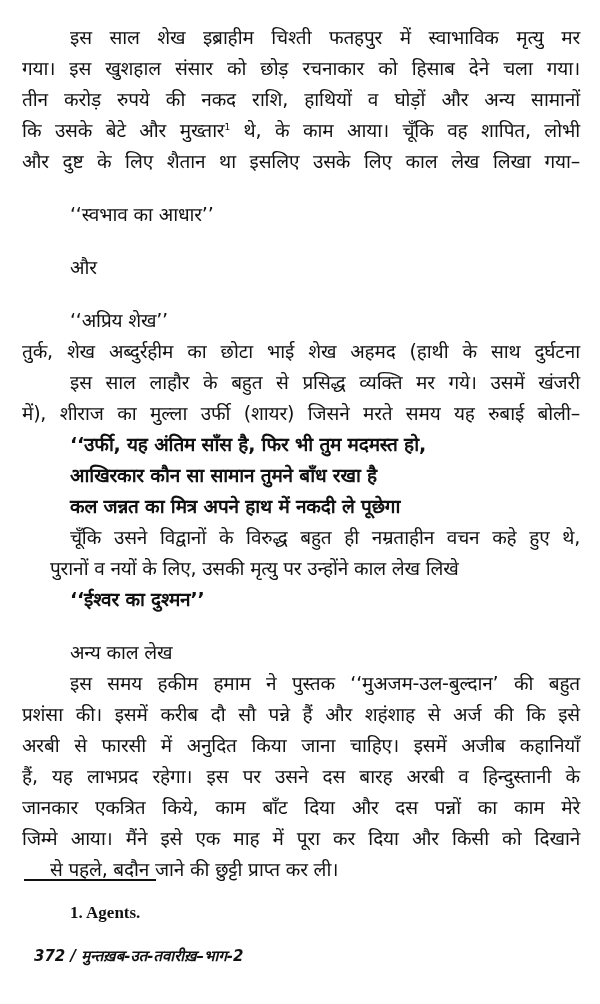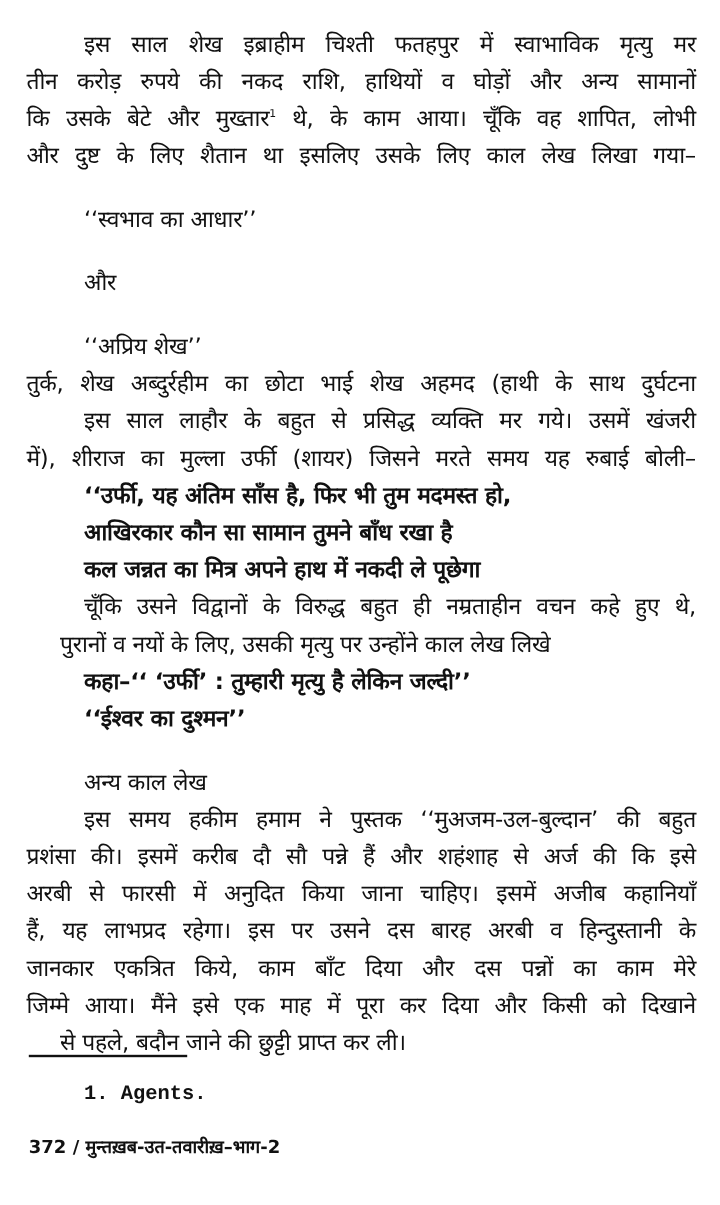--- a/index.html
+++ b/index.html
@@ -57,53 +57,54 @@
       left: 24px;
       top: 879px;
       width: 132px;
       height: 2px;
       background: #111111;
     }
     .footnote {
       position: absolute;
       left: 70px;
       top: 903px;
-      font-family: Liberation Mono, monospace;
+      font-family: Liberation Serif, serif;
       font-size: 17px;
       font-weight: bold;
     }
     .running-footer {
       position: absolute;
-      left: 24px;
+      left: 34px;
       top: 945px;
       font-size: 15px;
+      font-style: italic;
       font-weight: bold;
       text-align: center;
     }
   </style>
 </head>
 <body>
 
 <div class="page">
   <div class="line indent">इस साल शेख इब्राहीम चिश्ती फतहपुर में स्वाभाविक मृत्यु मर</div>
+  <div class="line">गया। इस खुशहाल संसार को छोड़ रचनाकार को हिसाब देने चला गया।</div>
   <div class="line">तीन करोड़ रुपये की नकद राशि, हाथियों व घोड़ों और अन्य सामानों</div>
   <div class="line"><span>कि उसके बेटे और मुख्तार</span><sup>1</sup><span> थे, के काम आया। चूँकि वह शापित, लोभी</span></div>
   <div class="line">और दुष्ट के लिए शैतान था इसलिए उसके लिए काल लेख लिखा गया–</div>
   <div class="line plain">‘‘स्वभाव का आधार’’</div>
   <div class="line plain">और</div>
   <div class="line plain">‘‘अप्रिय शेख’’</div>
   <div class="line">तुर्क, शेख अब्दुर्रहीम का छोटा भाई शेख अहमद (हाथी के साथ दुर्घटना</div>
   <div class="line indent">इस साल लाहौर के बहुत से प्रसिद्ध व्यक्ति मर गये। उसमें खंजरी</div>
   <div class="line">में), शीराज का मुल्ला उर्फी (शायर) जिसने मरते समय यह रुबाई बोली–</div>
   <div class="line verse">‘‘उर्फी, यह अंतिम साँस है, फिर भी तुम मदमस्त हो,</div>
   <div class="line verse">आखिरकार कौन सा सामान तुमने बाँध रखा है</div>
   <div class="line verse">कल जन्नत का मित्र अपने हाथ में नकदी ले पूछेगा</div>
   <div class="line indent">चूँकि उसने विद्वानों के विरुद्ध बहुत ही नम्रताहीन वचन कहे हुए थे,</div>
   <div class="line last">पुरानों व नयों के लिए, उसकी मृत्यु पर उन्होंने काल लेख लिखे</div>
-  <div class="line verse">कहा–‘‘ ‘उर्फी’ : तुम्हारी मृत्यु है लेकिन जल्दी’’</div>
   <div class="line verse">‘‘ईश्वर का दुश्मन’’</div>
   <div class="line plain">अन्य काल लेख</div>
   <div class="line indent">इस समय हकीम हमाम ने पुस्तक ‘‘मुअजम-उल-बुल्दान’ की बहुत</div>
   <div class="line">प्रशंसा की। इसमें करीब दौ सौ पन्ने हैं और शहंशाह से अर्ज की कि इसे</div>
   <div class="line">अरबी से फारसी में अनुदित किया जाना चाहिए। इसमें अजीब कहानियाँ</div>
   <div class="line">हैं, यह लाभप्रद रहेगा। इस पर उसने दस बारह अरबी व हिन्दुस्तानी के</div>
   <div class="line">जानकार एकत्रित किये, काम बाँट दिया और दस पन्नों का काम मेरे</div>
   <div class="line">जिम्मे आया। मैंने इसे एक माह में पूरा कर दिया और किसी को दिखाने</div>
   <div class="line last">से पहले, बदौन जाने की छुट्टी प्राप्त कर ली।</div>
 </div>

